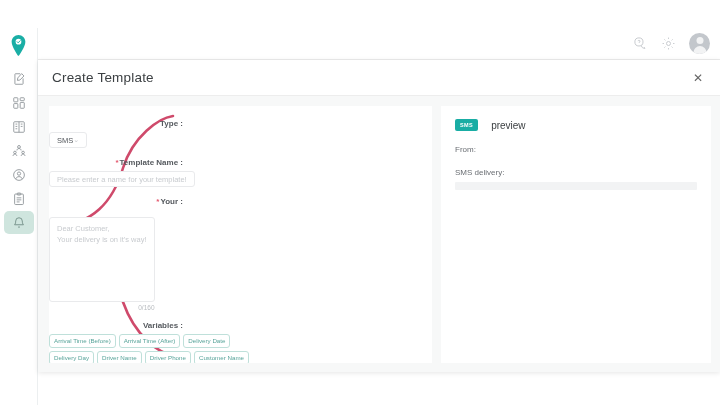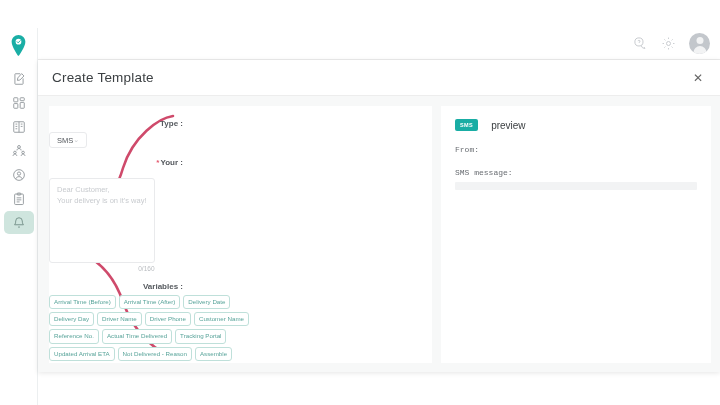--- a/index.html
+++ b/index.html
@@ -91,21 +91,21 @@
     border: 1px solid #bfe0da; border-radius: 3px; background: #ffffff;
     color: #57a399; font-size: 6.2px; line-height: 1;
     padding: 3px 4px; white-space: nowrap;
   }
 
   
   .preview-card { flex: 1; background: #ffffff; height: 257px; padding: 13px 14px; }
   .pv-head { display: flex; align-items: center; gap: 13px; }
   .pv-badge { background: #19ada4; color: #ffffff; font-size: 5.5px; font-weight: 700; letter-spacing:.4px; padding: 3px 5px; border-radius: 2px; }
   .pv-title { font-size: 10px; color: #3c4043; }
-  .pv-label { font-size: 8px; color: #6a6e73; margin-top: 14px; font-family: Liberation Mono, monospace; }
+  .pv-label { font-size: 8px; color: #6a6e73; margin-top: 14px; }
   .pv-bar { margin-top: 5px; height: 8px; background: #f2f3f4; border-radius: 1px; }
 </style>
 </head>
 <body>
 
 <div id="app">
 
   <div class="app-topband"></div>
 
   <div class="app-header">
@@ -207,20 +207,30 @@
           <div class="frow">
             <div class="flabel">Type :</div>
             <div class="fctl">
               <div class="select-box">
                 <span>SMS</span>
                 <span class="chev">⌄</span>
               </div>
             </div>
           </div>
 
+          <div class="frow">
+            <div class="flabel">
+              <span class="req">*</span><span>Template Name :</span>
+            </div>
+            <div class="fctl">
+              <div class="text-box">
+                <span class="ph">Please enter a name for your template!</span>
+              </div>
+            </div>
+          </div>
 
           <div class="frow">
             <div class="flabel">
               <span class="req">*</span><span>Your :</span>
             </div>
           </div>
 
           <div class="frow">
             <div class="fctl">
               <div class="textarea-box" style="white-space:pre-line;">Dear Customer,
@@ -252,19 +262,19 @@
 
         </div>
       </div>
 
       <div class="preview-card">
         <div class="pv-head">
           <span class="pv-badge">SMS</span>
           <span class="pv-title">preview</span>
         </div>
         <div class="pv-label">From:</div>
-        <div class="pv-label">SMS message:</div>
+        <div class="pv-label">SMS delivery:</div>
         <div class="pv-bar"></div>
       </div>
 
     </div>
   </div>
 </div>
 
 </body></html>

